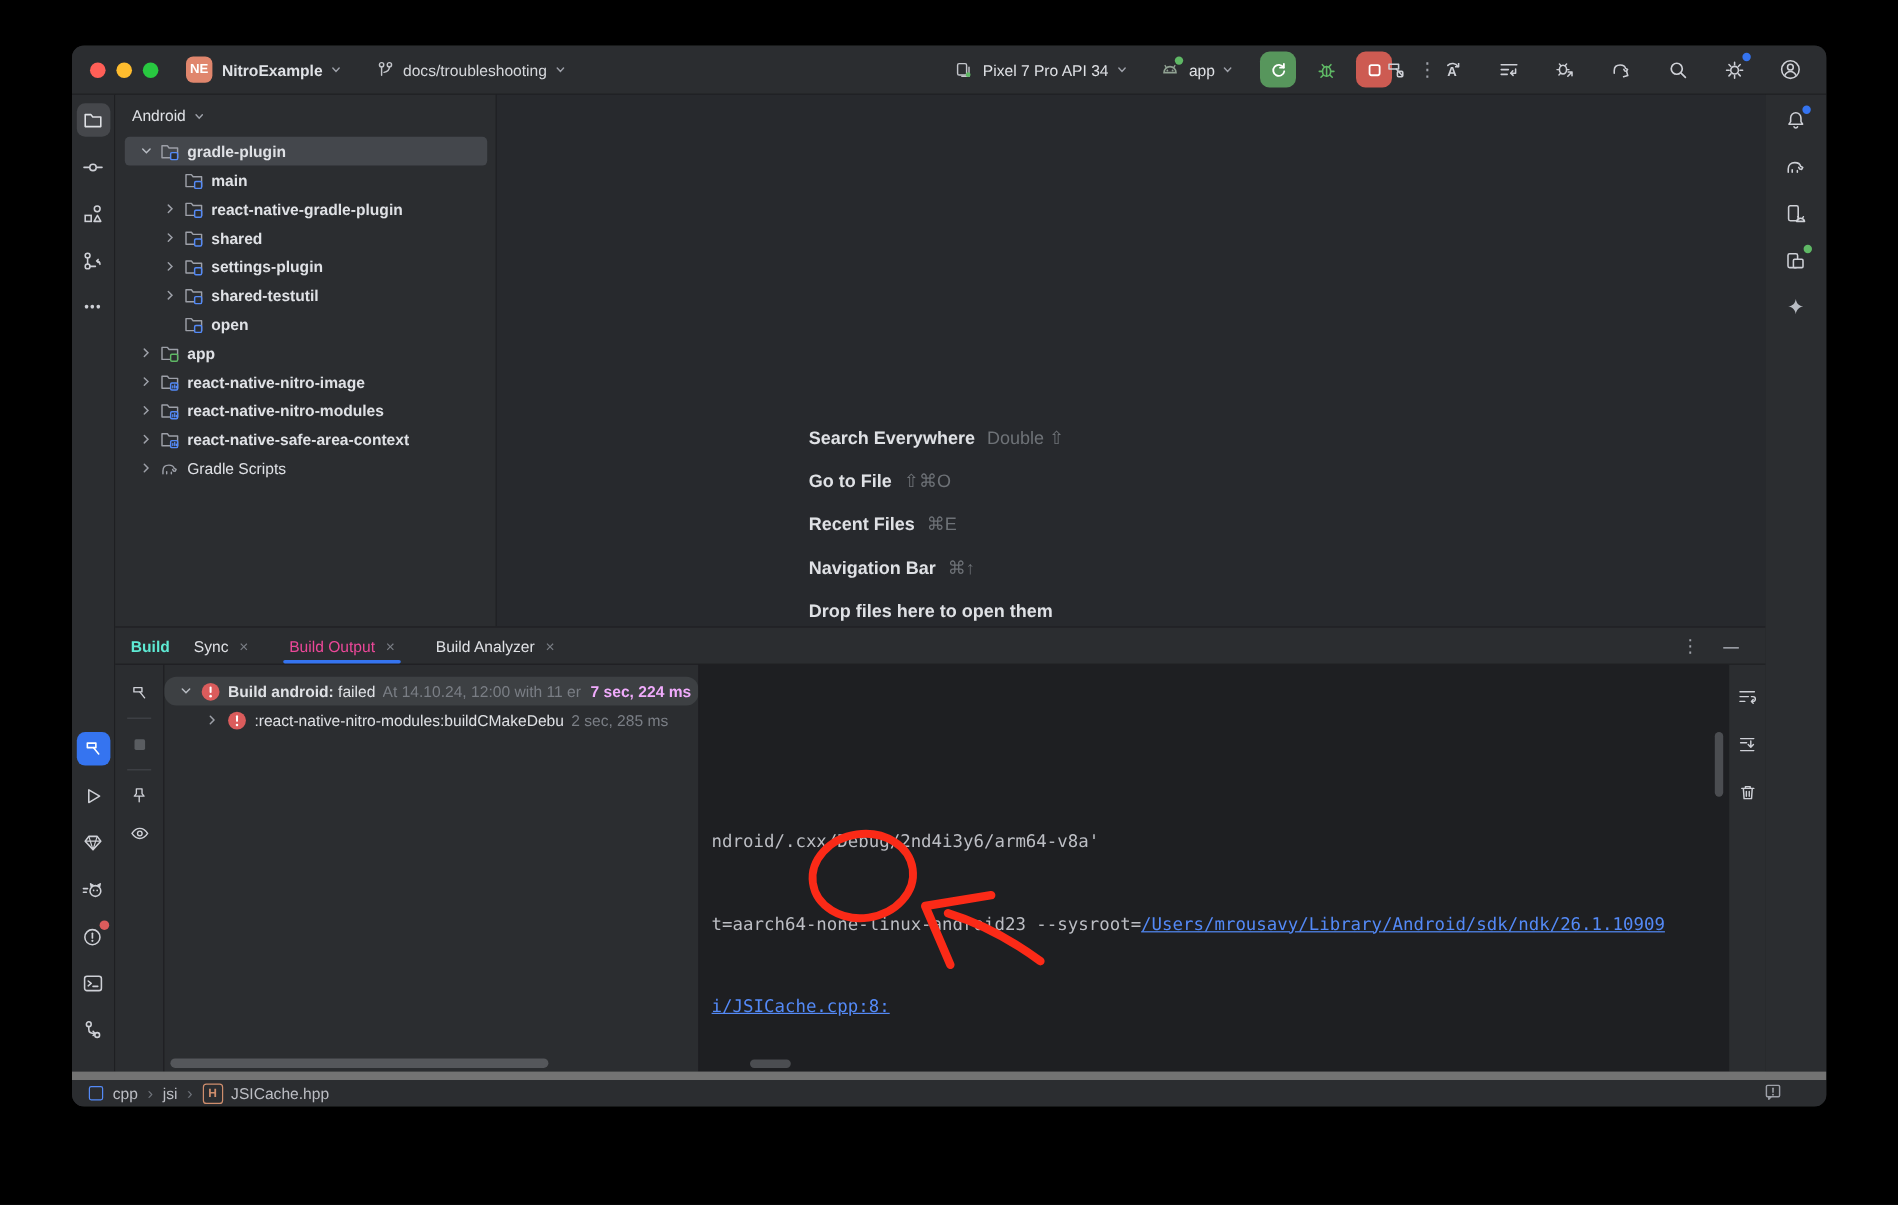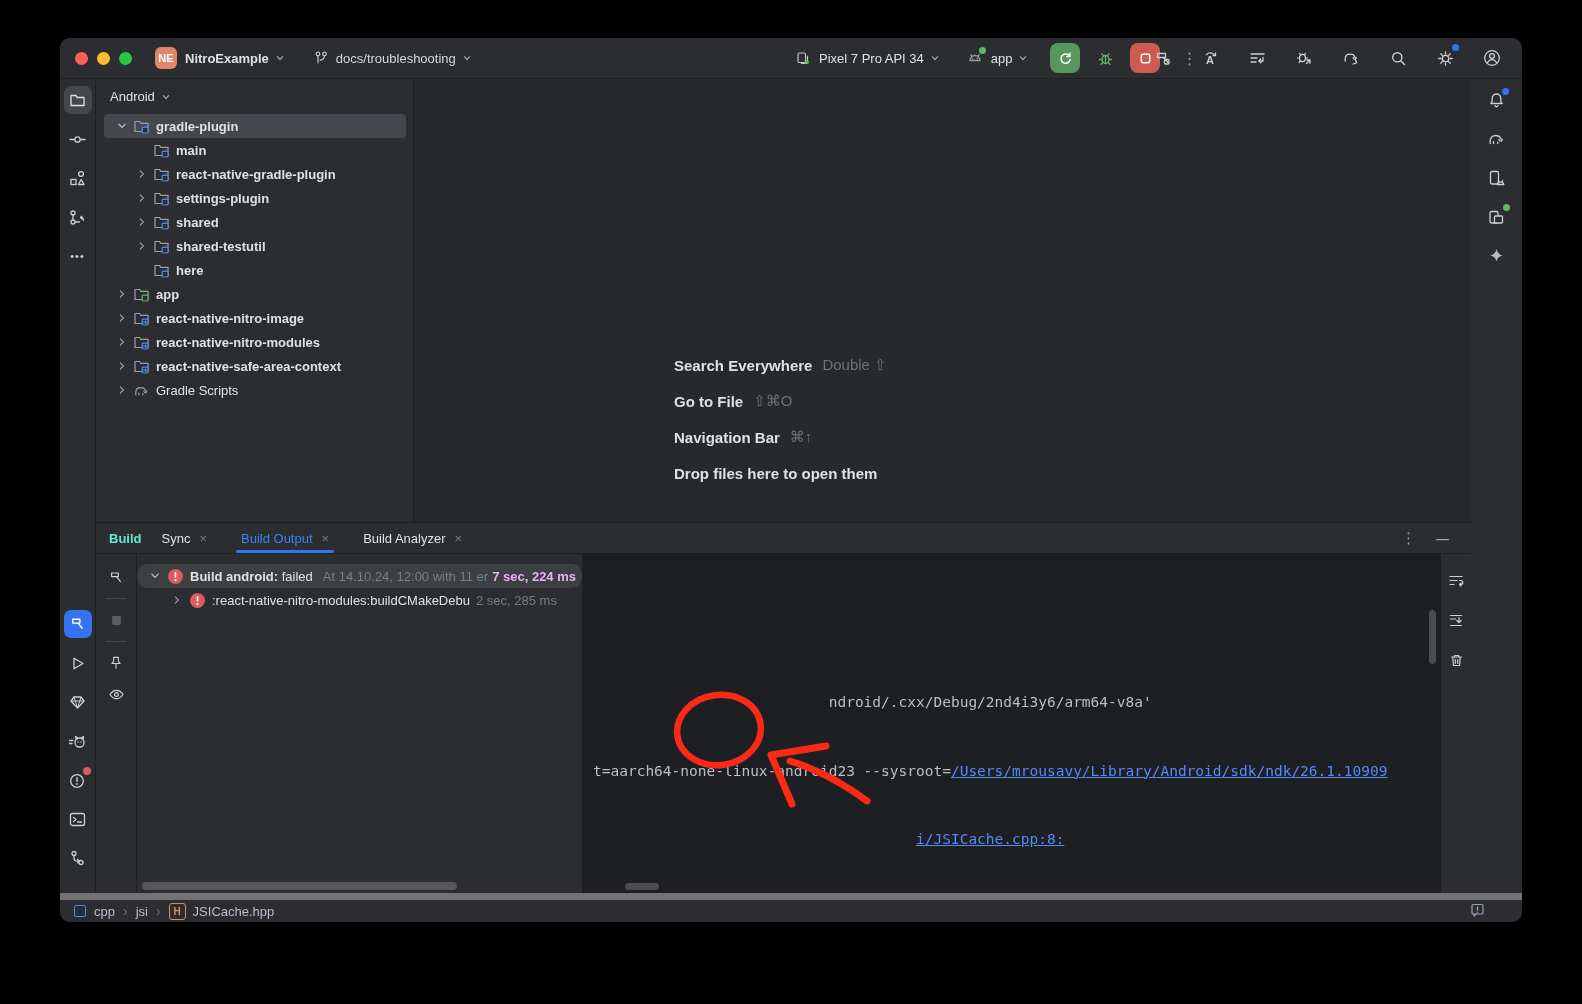--- a/index.html
+++ b/index.html
@@ -1,19 +1,19 @@
 <!DOCTYPE html>
 <html><head>
 <meta charset="utf-8">
 <style>
   html,body{margin:0;padding:0;}
   body{width:1582px;height:1004px;background:#000;position:relative;overflow:hidden;
        font-family:"Liberation Sans",sans-serif;}
   .window{position:absolute;left:60px;top:38px;width:1462px;height:884px;background:#26282b;
-          border-radius:10px;overflow:hidden;color:#dfe1e5;font-size:13px;text-align:center;}
+          border-radius:10px;overflow:hidden;color:#dfe1e5;font-size:13px;}
   
   .titlebar{position:absolute;left:0;top:0;right:0;height:40px;background:#2b2d30;border-bottom:1px solid #1e1f22;}
   .tb-left{position:absolute;left:15px;top:0;height:40px;display:flex;align-items:center;}
   .light{width:13px;height:13px;border-radius:50%;margin-right:9px;}
   .l-red{background:#ff5f57}.l-yel{background:#febc2e}.l-grn{background:#28c840}
   .ne-badge{width:22px;height:22px;border-radius:6px;background:#e0866d;color:#fff;font-size:11px;
             font-weight:bold;display:flex;align-items:center;justify-content:center;margin-left:14px;}
   .tb-name{font-weight:600;margin-left:8px;color:#dfe1e5;}
   .chev-sm{width:14px;height:14px;margin-left:4px;}
   .branch-grp{display:flex;align-items:center;margin-left:26px;color:#d5d7db;}
@@ -392,55 +392,55 @@
       <div class="trow p1">
         <span class="chv">
             <svg width="14" height="14" viewBox="0 0 16 16">
               <path d="M6 4.5 9.5 8 6 11.5" stroke="#9da0a8" fill="none" stroke-width="1.4" stroke-linecap="round"></path>
             </svg>
           </span>
         <svg class="fic" viewBox="0 0 17 17">
             <path d="M2 3.5h4.5l1.4 1.8h7.1V13.5H2z" stroke="#9da0a8" fill="none" stroke-width="1.2" stroke-linejoin="round"></path>
             <rect x="9.2" y="9.2" width="5.8" height="5.8" rx="1" fill="#2b2d30" stroke="#548af7" stroke-width="1.2"></rect>
           </svg>
+        <span class="lbl">shared</span>
+      </div>
+
+      <div class="trow p1">
+        <span class="chv">
+            <svg width="14" height="14" viewBox="0 0 16 16">
+              <path d="M6 4.5 9.5 8 6 11.5" stroke="#9da0a8" fill="none" stroke-width="1.4" stroke-linecap="round"></path>
+            </svg>
+          </span>
+        <svg class="fic" viewBox="0 0 17 17">
+            <path d="M2 3.5h4.5l1.4 1.8h7.1V13.5H2z" stroke="#9da0a8" fill="none" stroke-width="1.2" stroke-linejoin="round"></path>
+            <rect x="9.2" y="9.2" width="5.8" height="5.8" rx="1" fill="#2b2d30" stroke="#548af7" stroke-width="1.2"></rect>
+          </svg>
         <span class="lbl">settings-plugin</span>
       </div>
 
       <div class="trow p1">
         <span class="chv">
             <svg width="14" height="14" viewBox="0 0 16 16">
               <path d="M6 4.5 9.5 8 6 11.5" stroke="#9da0a8" fill="none" stroke-width="1.4" stroke-linecap="round"></path>
             </svg>
           </span>
         <svg class="fic" viewBox="0 0 17 17">
             <path d="M2 3.5h4.5l1.4 1.8h7.1V13.5H2z" stroke="#9da0a8" fill="none" stroke-width="1.2" stroke-linejoin="round"></path>
             <rect x="9.2" y="9.2" width="5.8" height="5.8" rx="1" fill="#2b2d30" stroke="#548af7" stroke-width="1.2"></rect>
           </svg>
-        <span class="lbl">shared</span>
-      </div>
-
-      <div class="trow p1">
-        <span class="chv">
-            <svg width="14" height="14" viewBox="0 0 16 16">
-              <path d="M6 4.5 9.5 8 6 11.5" stroke="#9da0a8" fill="none" stroke-width="1.4" stroke-linecap="round"></path>
-            </svg>
-          </span>
-        <svg class="fic" viewBox="0 0 17 17">
-            <path d="M2 3.5h4.5l1.4 1.8h7.1V13.5H2z" stroke="#9da0a8" fill="none" stroke-width="1.2" stroke-linejoin="round"></path>
-            <rect x="9.2" y="9.2" width="5.8" height="5.8" rx="1" fill="#2b2d30" stroke="#548af7" stroke-width="1.2"></rect>
-          </svg>
         <span class="lbl">shared-testutil</span>
       </div>
 
       <div class="trow p1" style="padding-left:46px">
         <svg class="fic" viewBox="0 0 17 17">
             <path d="M2 3.5h4.5l1.4 1.8h7.1V13.5H2z" stroke="#9da0a8" fill="none" stroke-width="1.2" stroke-linejoin="round"></path>
             <rect x="9.2" y="9.2" width="5.8" height="5.8" rx="1" fill="#2b2d30" stroke="#548af7" stroke-width="1.2"></rect>
           </svg>
-        <span class="lbl">here</span>
+        <span class="lbl">open</span>
       </div>
 
       <div class="trow p0">
         <span class="chv">
             <svg width="14" height="14" viewBox="0 0 16 16">
               <path d="M6 4.5 9.5 8 6 11.5" stroke="#9da0a8" fill="none" stroke-width="1.4" stroke-linecap="round"></path>
             </svg>
           </span>
         <svg class="fic" viewBox="0 0 17 17">
             <path d="M2 3.5h4.5l1.4 1.8h7.1V13.5H2z" stroke="#9da0a8" fill="none" stroke-width="1.2" stroke-linejoin="round"></path>
@@ -508,40 +508,44 @@
 
   <div class="editor">
     <div class="shortcuts">
       <div class="shortcut-row">
           <span class="sc-label">Search Everywhere</span>
           <span class="sc-keys">Double ⇧</span>
         </div>
       <div class="shortcut-row">
           <span class="sc-label">Go to File</span>
           <span class="sc-keys">⇧⌘O</span>
+        </div>
+      <div class="shortcut-row">
+          <span class="sc-label">Recent Files</span>
+          <span class="sc-keys">⌘E</span>
         </div>
       <div class="shortcut-row">
           <span class="sc-label">Navigation Bar</span>
           <span class="sc-keys">⌘↑</span>
         </div>
       <div class="shortcut-row">
           <span class="sc-label">Drop files here to open them</span>
         </div>
     </div>
   </div>
 
   <div class="build">
     <div class="bheader">
       <span class="btitle">Build</span>
       <span class="btab">
           <span>Sync</span>
           <span class="x">×</span>
         </span>
       <span class="btab sel">
-          <span style="color:#3b82f6">Build Output</span>
+          <span style="color:#ec4899">Build Output</span>
           <span class="x">×</span>
         </span>
       <span class="btab">
           <span>Build Analyzer</span>
           <span class="x">×</span>
         </span>
       <span class="bhead-right">
         <span class="bmore">⋮</span>
         <span class="bmin">—</span>
       </span>

